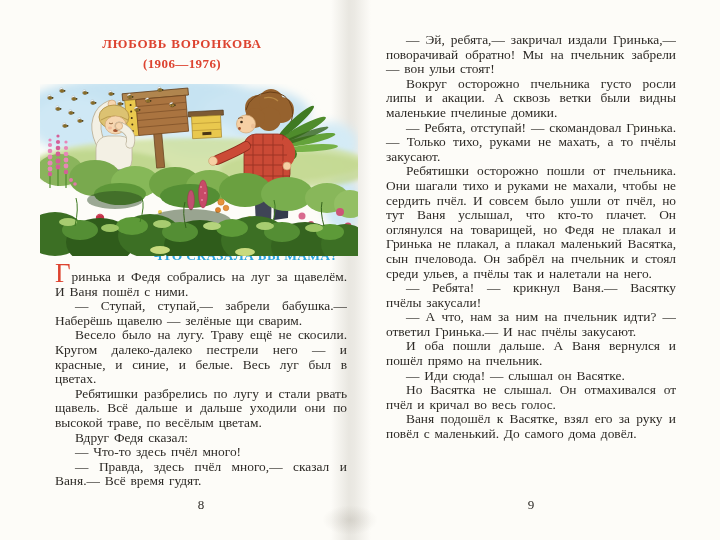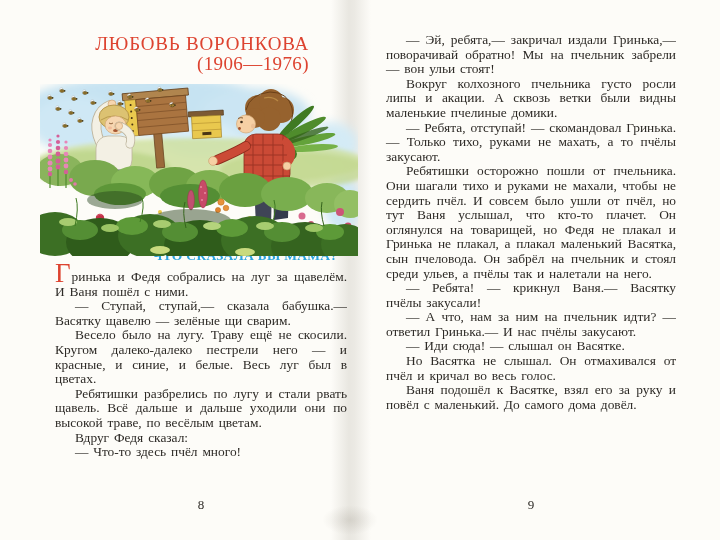--- a/index.html
+++ b/index.html
@@ -18,22 +18,22 @@
     position:absolute;left:322px;top:505px;width:56px;height:30px;
     background:radial-gradient(ellipse at center,rgba(120,112,98,0.18),rgba(120,112,98,0) 70%);
     pointer-events:none;
   }
   .page{position:absolute;top:0;height:540px;}
   .page-left{left:55px;width:292px;}
   .page-right{left:386px;width:290px;}
 
   .author-block{
     position:absolute;left:0;top:34px;width:292px;
-    text-align:right;line-height:20px;
-    font-weight:normal;font-size:19px;letter-spacing:0.8px;
+    text-align:center;line-height:20px;
+    font-weight:bold;font-size:13px;letter-spacing:0.8px;
   }
   .author-block .name{display:block;padding-right:38px;}
   .author-block .years{display:block;padding-right:38px;letter-spacing:0.4px;}
 
   .illustration-wrap{position:absolute;left:40px;top:84px;width:318px;height:172px;}
 
   .section-title{
     position:absolute;left:88px;top:248px;width:204px;
     text-align:center;font-weight:bold;font-size:13.5px;letter-spacing:0.3px;
   }
@@ -67,25 +67,26 @@
   <div class="page page-left">
     <div class="author-block" style="color:#dd4330;">
       <span class="name">ЛЮБОВЬ ВОРОНКОВА</span>
       <span class="years">(1906—1976)</span>
     </div>
 
     <div class="section-title" style="color:#2ba3dd;">ЧТО СКАЗАЛА БЫ МАМА?</div>
 
     <div class="body-text">
         <p class="para"><span class="dropcap" style="color: rgb(221, 67, 48);">Г</span>ринька и Федя собрались на луг за щавелём. И Ваня пошёл с ними.</p>
-        <p class="para indent">— Ступай, ступай,— сказала бабушка.— Васятку щавелю — зелёные щи сварим.</p>
+        <p class="para indent">— Ступай, ступай,— забрели бабушка.— Наберёшь щавелю — зелёные щи сварим.</p>
         <p class="para indent">Весело было на лугу. Траву ещё не скосили. Кругом далеко-далеко пестрели него — и красные, и синие, и белые. Весь луг был в цветах.</p>
         <p class="para indent">Ребятишки разбрелись по лугу и стали рвать щавель. Всё дальше и дальше уходили они по высокой траве, по весёлым цветам.</p>
         <p class="para indent">Вдруг Федя сказал:</p>
         <p class="para indent">— Что-то здесь пчёл много!</p>
+        <p class="para indent">— Правда, здесь пчёл много,— сказал и Ваня.— Всё время гудят.</p>
       </div>
 
     <div class="page-number">8</div>
   </div>
 
   <div class="illustration-wrap">
     <svg viewBox="0 0 318 172" width="318" height="172">
       <defs>
         <filter id="soft" x="-40%" y="-40%" width="180%" height="180%">
             <feGaussianBlur stdDeviation="5"></feGaussianBlur>
@@ -322,24 +323,25 @@
         <path d="M146 144 q-4 -16 -1 -26" fill="none" stroke="#35641c" stroke-width="1"></path>
         <path d="M232 140 q5 -14 2 -24" fill="none" stroke="#3f7a22" stroke-width="1"></path>
         <path d="M284 142 q-4 -14 -2 -24" fill="none" stroke="#35641c" stroke-width="1"></path>
       </g>
     </svg>
   </div>
 
   <div class="page page-right">
     <div class="body-text">
         <p class="para indent">— Эй, ребята,— закричал издали Гринька,— поворачивай обратно! Мы на пчельник забрели — вон ульи стоят!</p>
-        <p class="para indent">Вокруг колхозного пчельника густо росли липы и акации. А сквозь ветки были видны маленькие пчелиные домики.</p>
+        <p class="para indent">Вокруг осторожно пчельника густо росли липы и акации. А сквозь ветки были видны маленькие пчелиные домики.</p>
         <p class="para indent">— Ребята, отступай! — скомандовал Гринька.— Только тихо, руками не махать, а то пчёлы закусают.</p>
         <p class="para indent">Ребятишки осторожно пошли от пчельника. Они шагали тихо и руками не махали, чтобы не сердить пчёл. И совсем было ушли от пчёл, но тут Ваня услышал, что кто-то плачет. Он оглянулся на товарищей, но Федя не плакал и Гринька не плакал, а плакал маленький Васятка, сын пчеловода. Он забрёл на пчельник и стоял среди ульев, а пчёлы так и налетали на него.</p>
         <p class="para indent">— Ребята! — крикнул Ваня.— Васятку пчёлы закусали!</p>
         <p class="para indent">— А что, нам за ним на пчельник идти? — ответил Гринька.— И нас пчёлы закусают.</p>
+        <p class="para indent">И оба пошли дальше. А Ваня вернулся и пошёл прямо на пчельник.</p>
         <p class="para indent">— Иди сюда! — слышал он Васятке.</p>
         <p class="para indent">Но Васятка не слышал. Он отмахивался от пчёл и кричал во весь голос.</p>
         <p class="para indent">Ваня подошёл к Васятке, взял его за руку и повёл с маленький. До самого дома довёл.</p>
       </div>
     <div class="page-number">9</div>
   </div>
 </div>
 
 </body></html>

